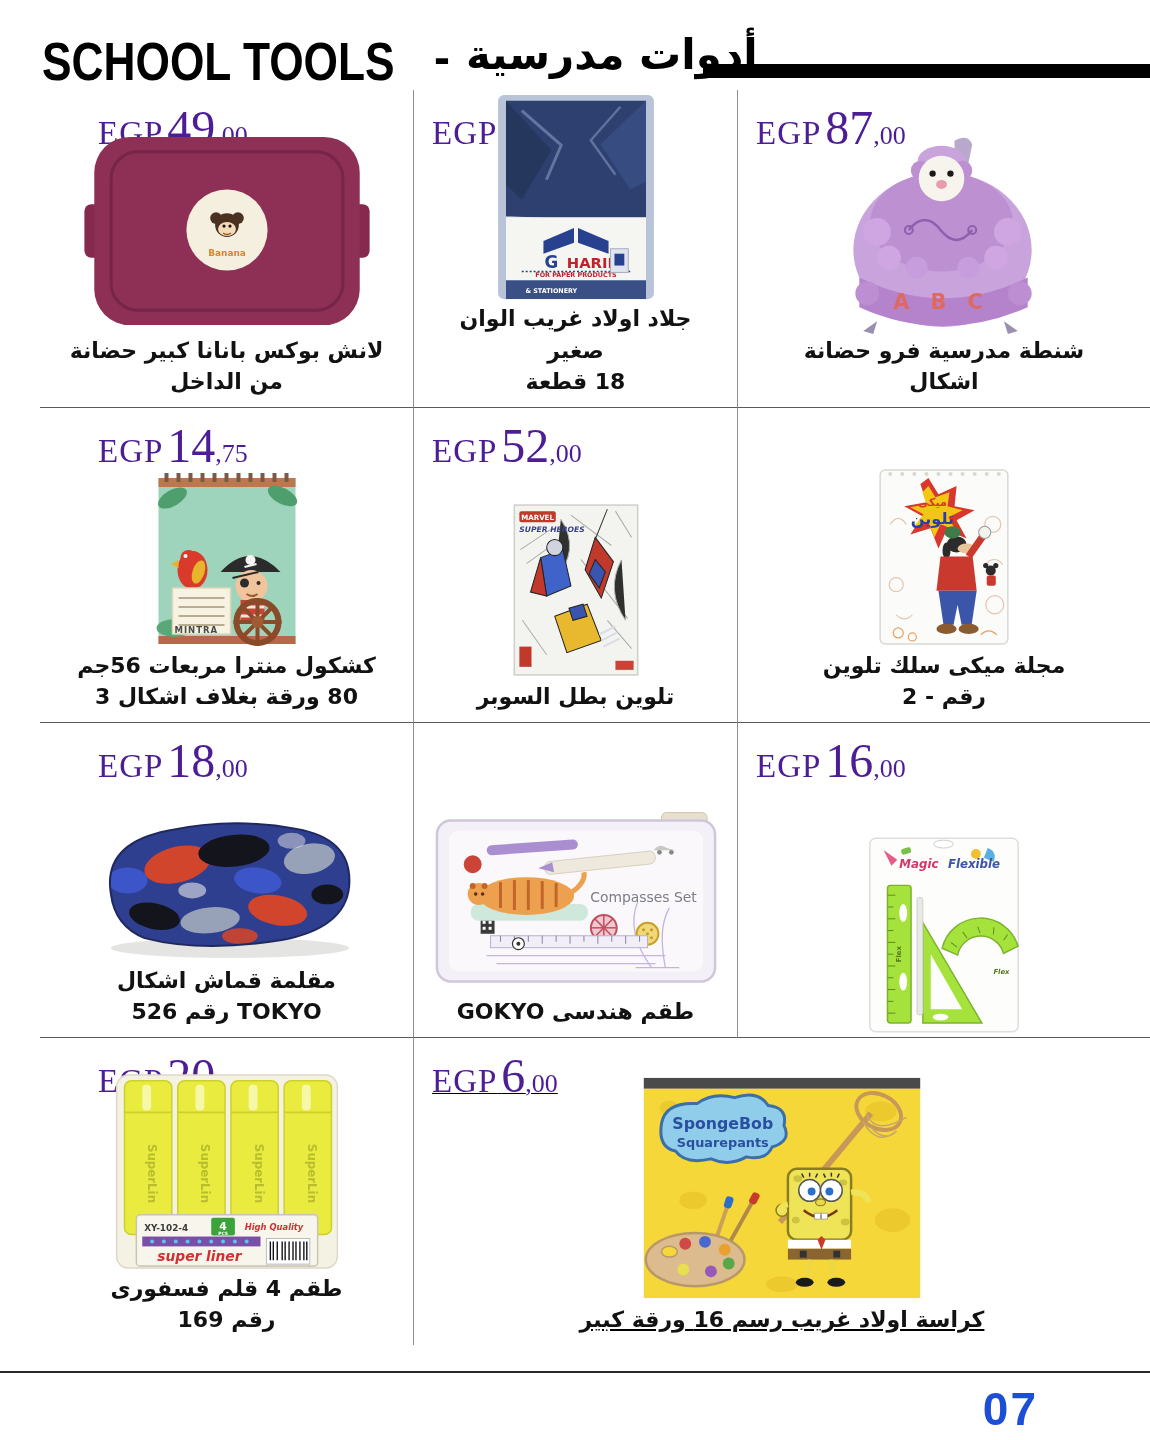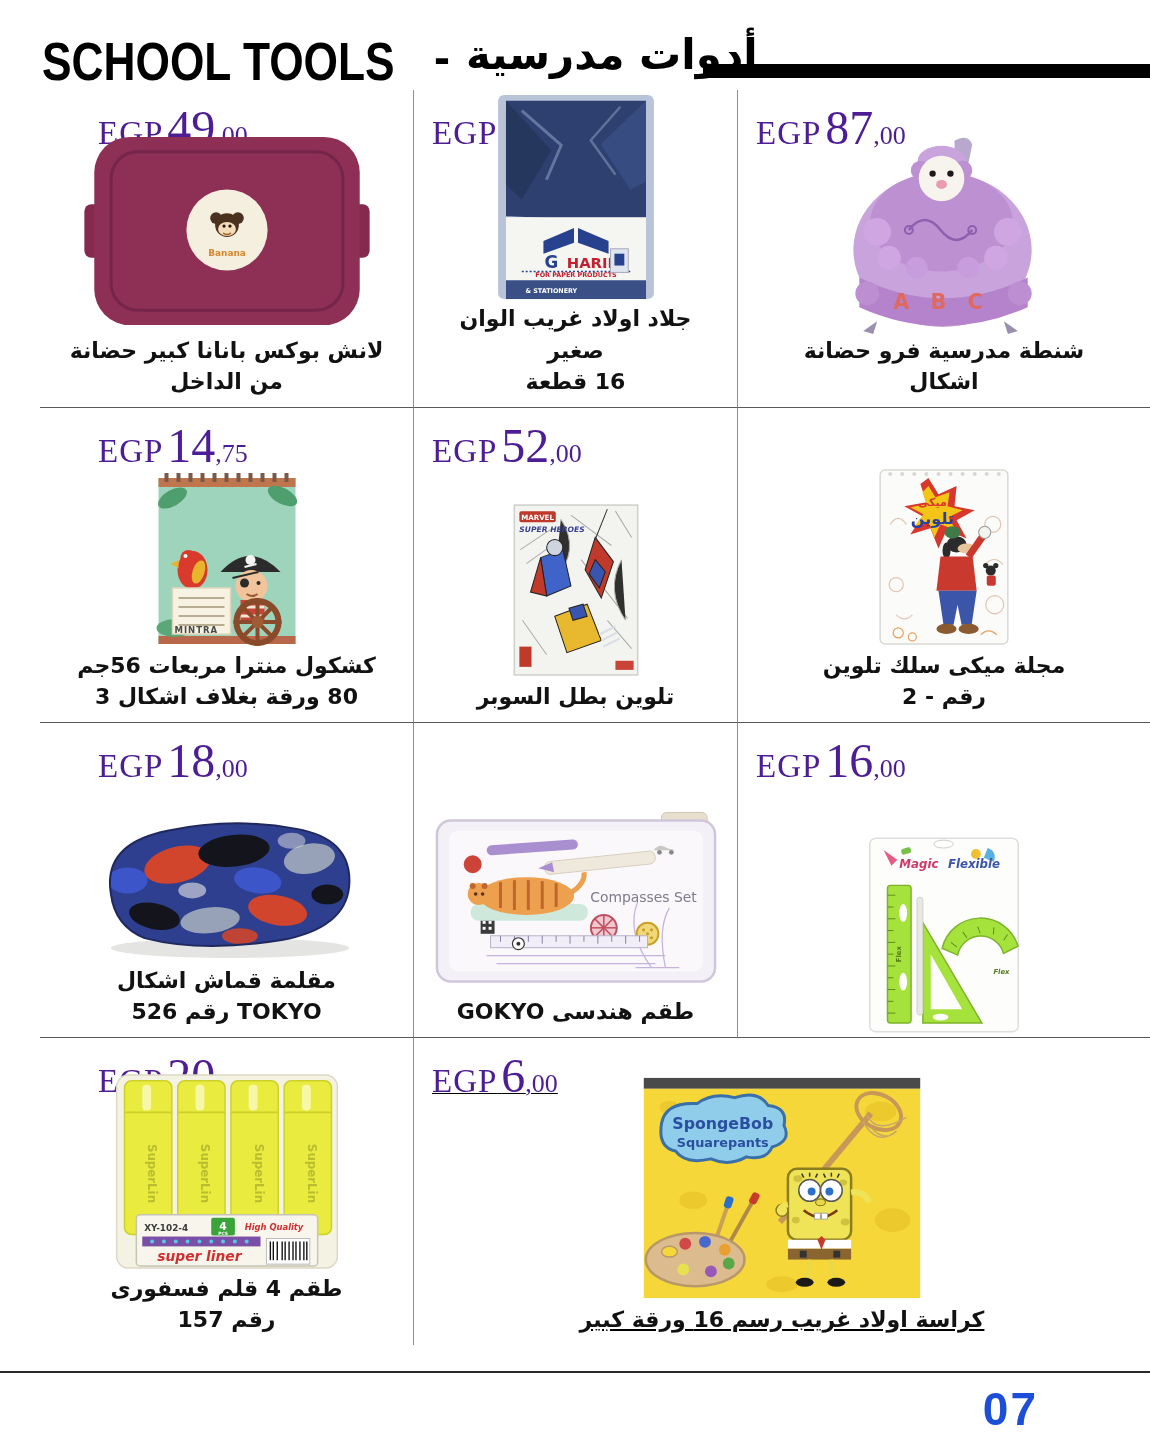--- a/index.html
+++ b/index.html
@@ -93,21 +93,21 @@
           <text x="102" y="180" font-size="15" font-weight="bold" fill="#c41f2e" text-anchor="middle">HARIB</text>
           <text x="85" y="189" font-size="6.5" font-weight="bold" fill="#c41f2e" text-anchor="middle">FOR PAPER PRODUCTS</text>
           <line x1="30" y1="183" x2="140" y2="183" stroke="#27418f" stroke-width="1.5" stroke-dasharray="2 2"></line>
           <rect x="14" y="192" width="142" height="19" fill="#3a4f86"></rect>
           <text x="60" y="205" font-size="6.5" font-weight="bold" fill="#ffffff" text-anchor="middle">&amp; STATIONERY</text>
           <rect x="120" y="160" width="18" height="24" fill="#dfe4ee" stroke="#aab" stroke-width="1"></rect>
           <rect x="124" y="165" width="10" height="12" fill="#27418f"></rect>
         </svg>
       </div>
       <div class="desc" dir="rtl">جلاد اولاد غريب الوان صغير
-16 قطعة</div>
+18 قطعة</div>
     </div>
 
     <div class="cell bl bb">
       <div class="price tight">
         <span class="cur">EGP</span>
         <span class="val">87</span><span class="frac">,00</span>
       </div>
       <div class="img-wrap">
         <svg width="214" height="208" viewBox="0 0 215 210">
           <path d="M118 14 q14 -8 18 4 l-5 24 -12 -3 Z" fill="#b9a8cd"></path>
@@ -528,21 +528,21 @@
                 <line x1="187" y1="173" x2="187" y2="192"></line>
                 <line x1="190" y1="173" x2="190" y2="192"></line>
                 <line x1="194" y1="173" x2="194" y2="192"></line>
                 <line x1="198" y1="173" x2="198" y2="192"></line>
                 <line x1="201" y1="173" x2="201" y2="192"></line>
               </g>
           </g>
         </svg>
       </div>
       <div class="desc" dir="rtl">طقم 4 قلم فسفورى
-رقم 157</div>
+رقم 169</div>
     </div>
 
     <div class="cell bl span2">
       <div class="price tight">
         <span class="cur">EGP</span>
         <span class="val">6</span><span class="frac">,00</span>
       </div>
       <div class="img-wrap">
         <svg width="300" height="232" viewBox="0 0 300 235">
           <rect x="10" y="6" width="280" height="11" fill="#4a4a4a"></rect>

